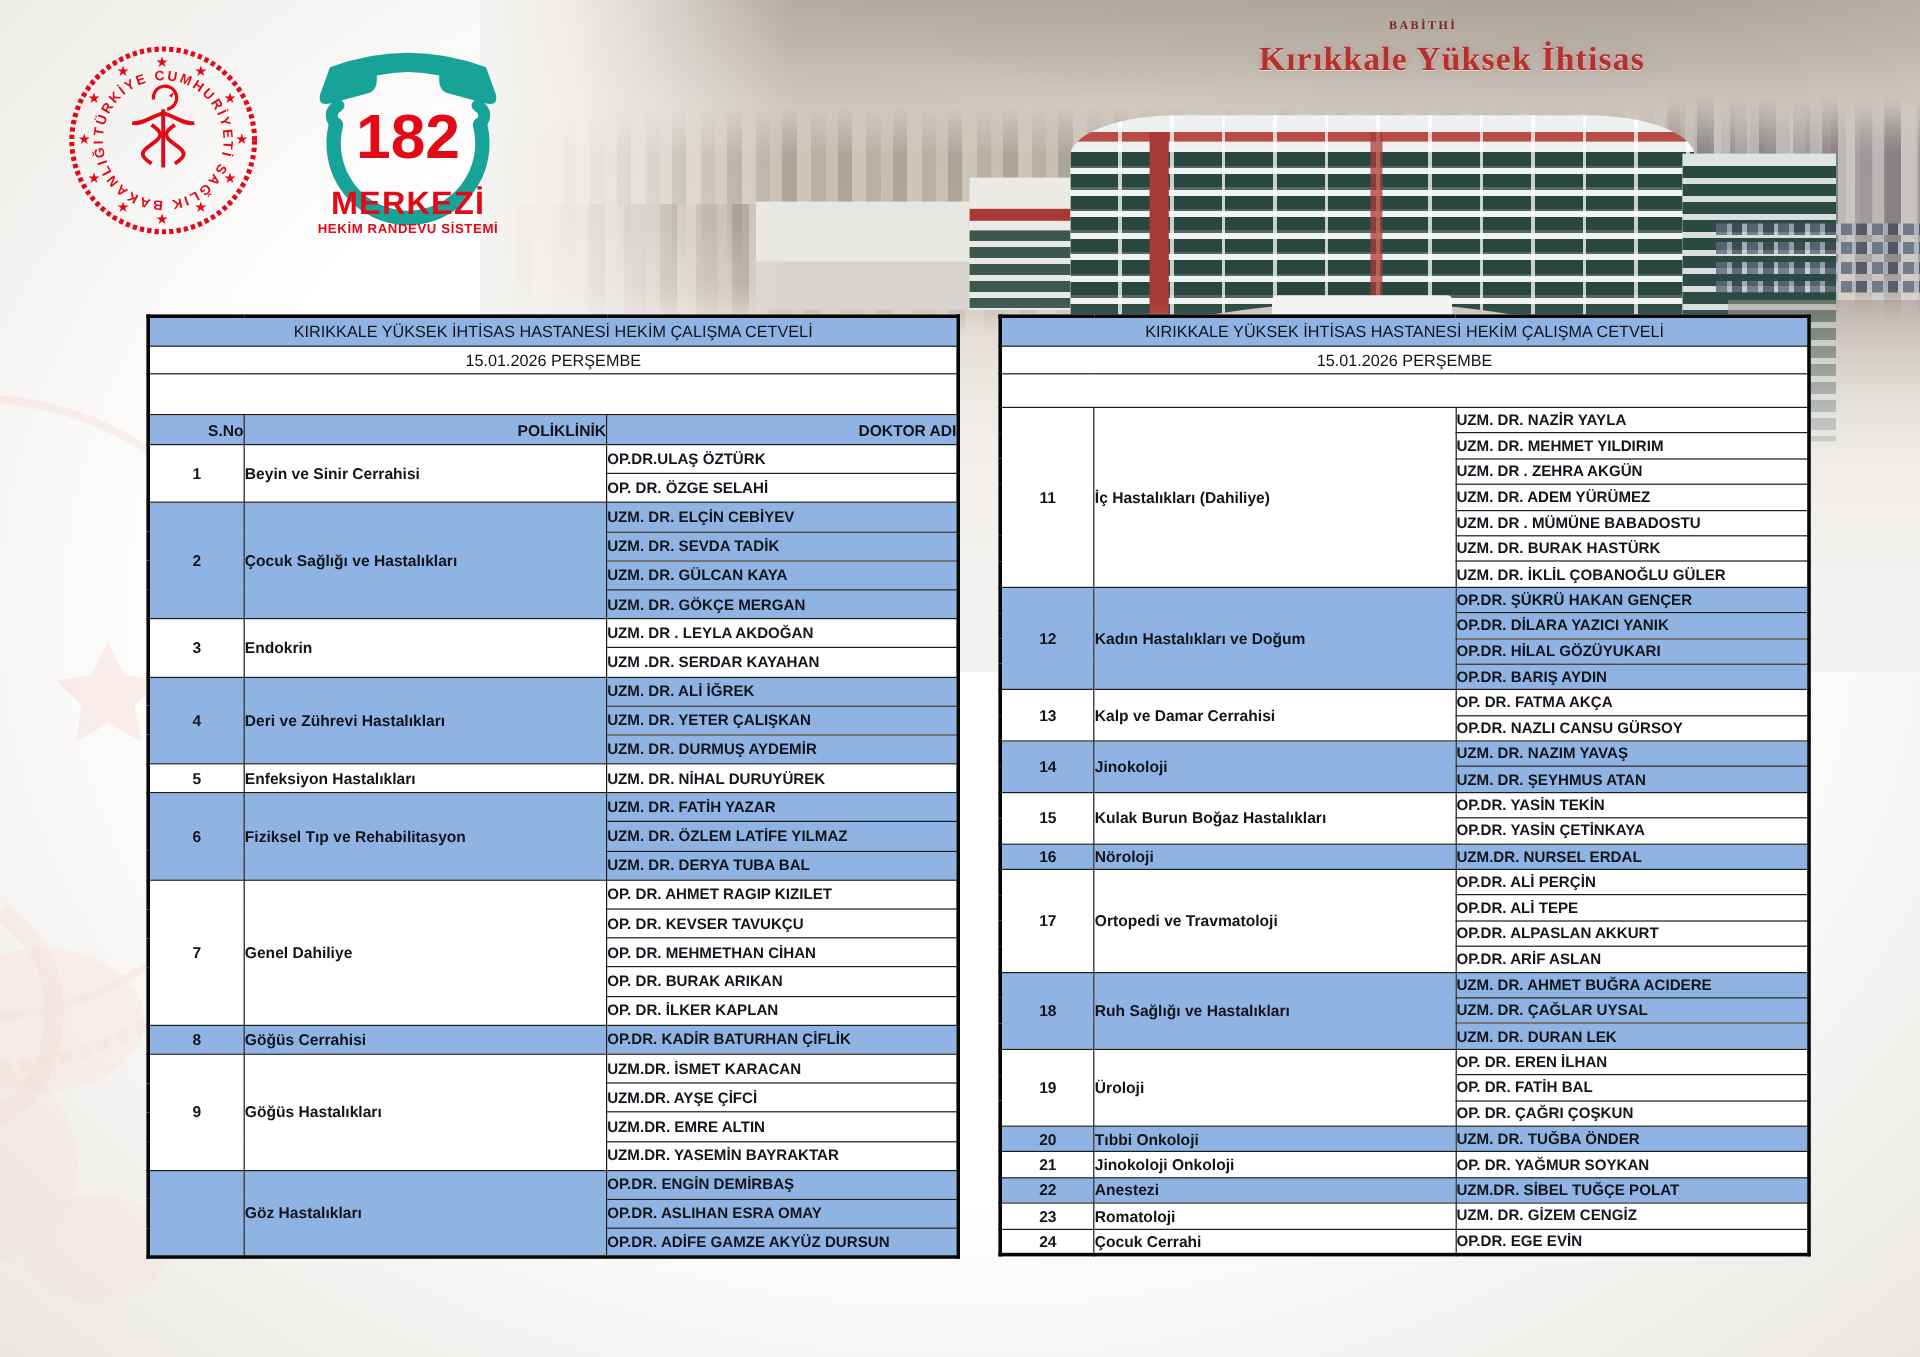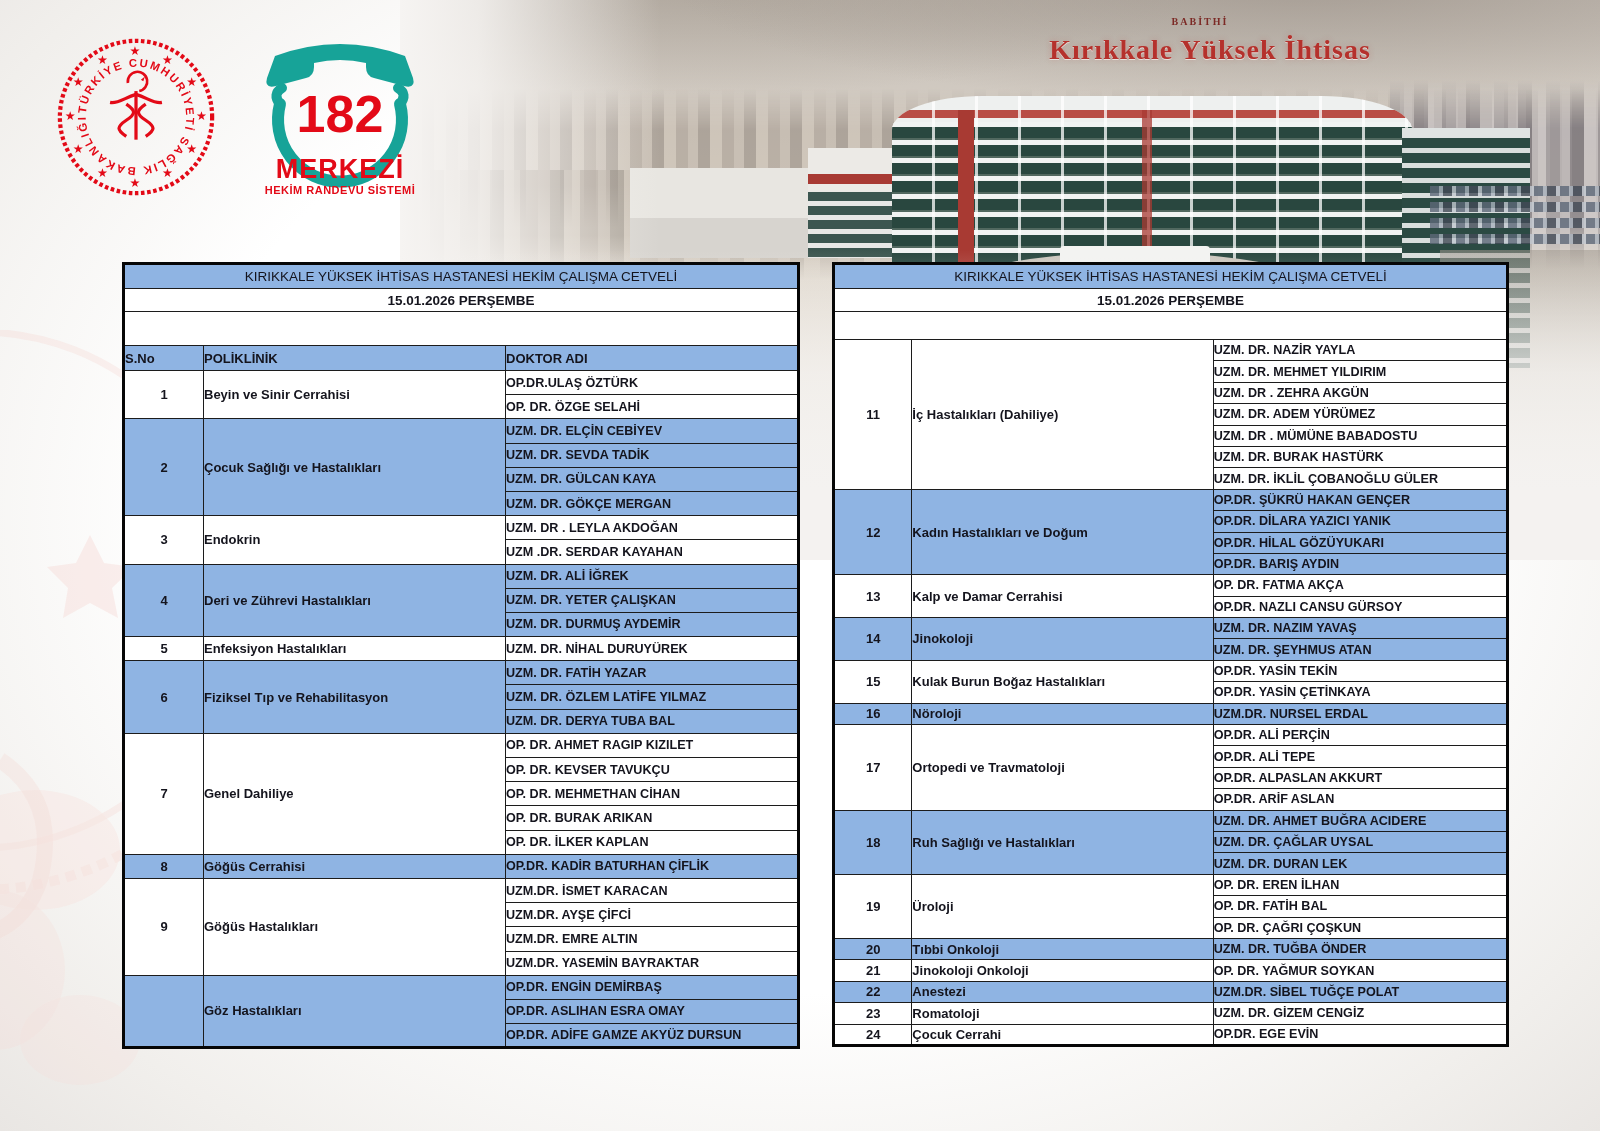--- a/index.html
+++ b/index.html
@@ -53,46 +53,46 @@
   .cars{position:absolute;left:1030px;top:186px;width:170px;height:58px;opacity:.8;
     background:repeating-linear-gradient(90deg,#5d6878 0 9px,#a9b2bd 9px 13px,#434b57 13px 22px,#c2c8d0 22px 26px);
     -webkit-mask-image:repeating-linear-gradient(180deg,#000 0 10px,transparent 10px 16px);
     mask-image:repeating-linear-gradient(180deg,#000 0 10px,transparent 10px 16px);}
   .parking{position:absolute;left:1040px;top:250px;width:160px;height:300px;
     background:linear-gradient(180deg, rgba(160,152,142,.55) 0%, rgba(190,184,176,.4) 35%, rgba(244,242,240,0) 85%);}
   .fade-left{position:absolute;left:0;top:0;width:260px;height:100%;
     background:linear-gradient(90deg,#f6f4f2 0%, rgba(246,244,242,.85) 30%, rgba(246,244,242,0) 100%);}
   .fade-bottom{position:absolute;left:0;top:250px;width:100%;height:310px;
     background:linear-gradient(180deg, rgba(244,242,240,0) 0%, rgba(244,242,240,.75) 40%, #f4f2f0 78%);}
-  .sign-top{position:absolute;left:590px;top:16px;width:420px;text-align:center;
+  .sign-top{position:absolute;left:576px;top:16px;width:420px;text-align:center;
     font-family:"Liberation Serif",serif;font-weight:bold;font-size:10px;color:#7c2a26;letter-spacing:2px;}
   .sign{position:absolute;left:560px;top:34px;width:500px;text-align:center;
     font-family:"Liberation Serif",serif;font-weight:bold;font-size:28px;color:#b5312c;
     text-shadow:0 1px 0 rgba(255,255,255,.6),0 0 6px rgba(181,49,44,.25);letter-spacing:1px;}
 
   
   .wm{position:absolute;left:-60px;top:330px;opacity:.5;pointer-events:none;}
 
   
   .seal{position:absolute;left:55px;top:36px;}
   .mhrs{position:absolute;left:250px;top:26px;}
 
   
   .tbl-left{position:absolute;left:122px;top:262px;width:678px;}
   .tbl-right{position:absolute;left:832px;top:262px;width:677px;}
   table.sched{border-collapse:collapse;table-layout:fixed;width:100%;background:#ffffff;
     border:3px solid #060606;font-family:"Liberation Sans",sans-serif;color:#14141d;}
   table.sched td{border:1px solid #1c1c1c;overflow:hidden;white-space:nowrap;padding:0;}
   td.t-title{background:#8fb4e3;text-align:center;font-weight:normal;font-size:13.5px;height:23px;
     border-bottom:2px solid #1f4e79;}
-  td.t-date{background:#ffffff;text-align:center;font-weight:bold;font-size:13.5px;height:22px;}
+  td.t-date{background:#ffffff;text-align:center;font-weight:normal;font-size:13.5px;height:22px;}
   td.t-blank{background:#ffffff;}
   .left-t td.t-blank{height:33px;}
   .right-t td.t-blank{height:27px;}
-  tr.t-head td{background:#8fb4e3;font-weight:bold;text-align:left;font-size:13px;height:24px;}
+  tr.t-head td{background:#8fb4e3;font-weight:bold;text-align:right;font-size:13px;height:24px;}
   .left-t tr.d{height:24.2px;}
   .right-t tr.d{height:21.4px;}
   td.sno{text-align:center;font-weight:bold;font-size:13px;}
   td.clinic{font-weight:bold;font-size:13px;}
   td.doc{font-weight:bold;font-size:12.6px;padding-left:5px;}
   td.blue{background:#8fb4e3;}
 </style>
 </head>
 <body>
 

